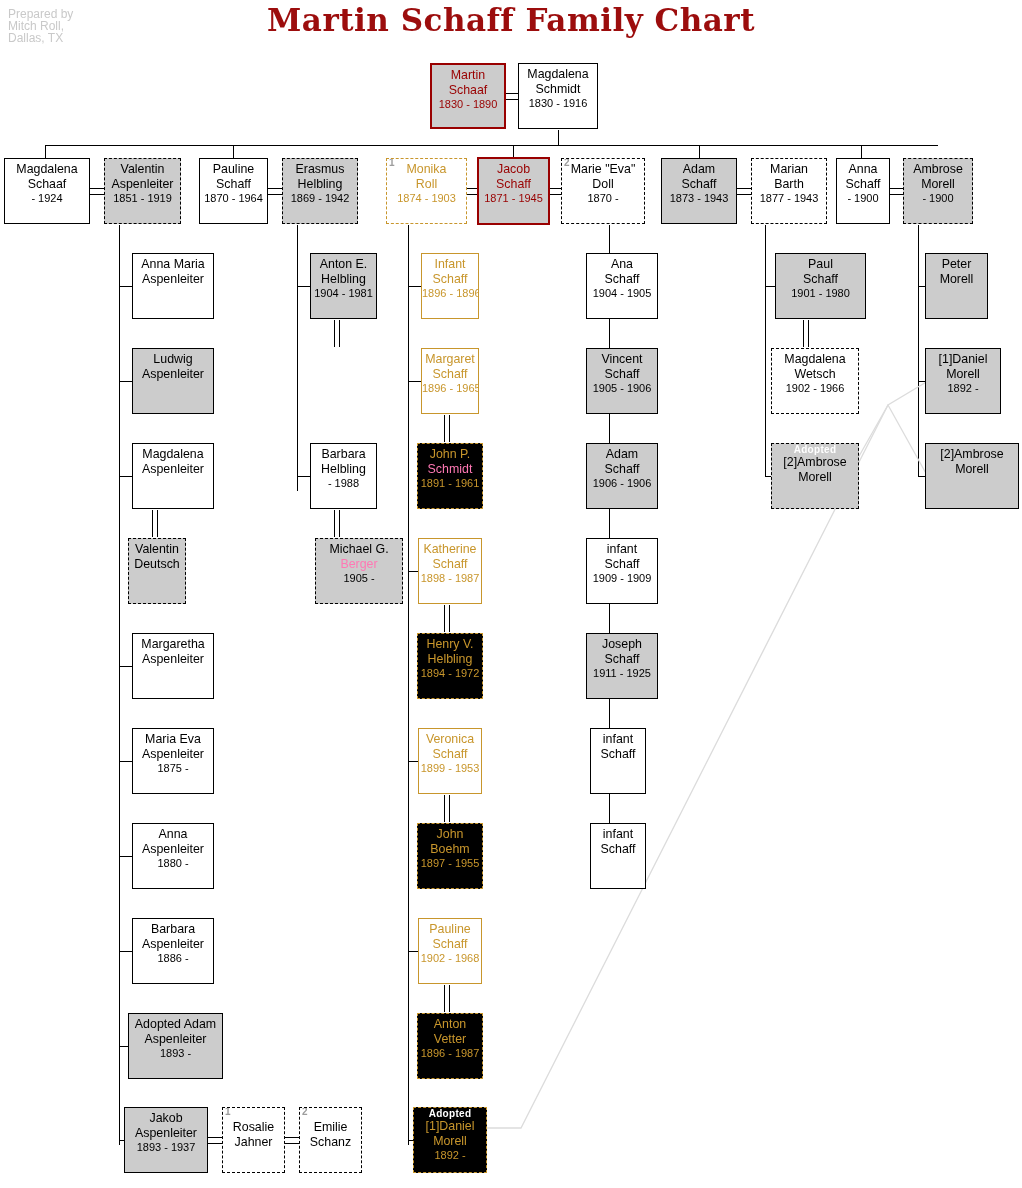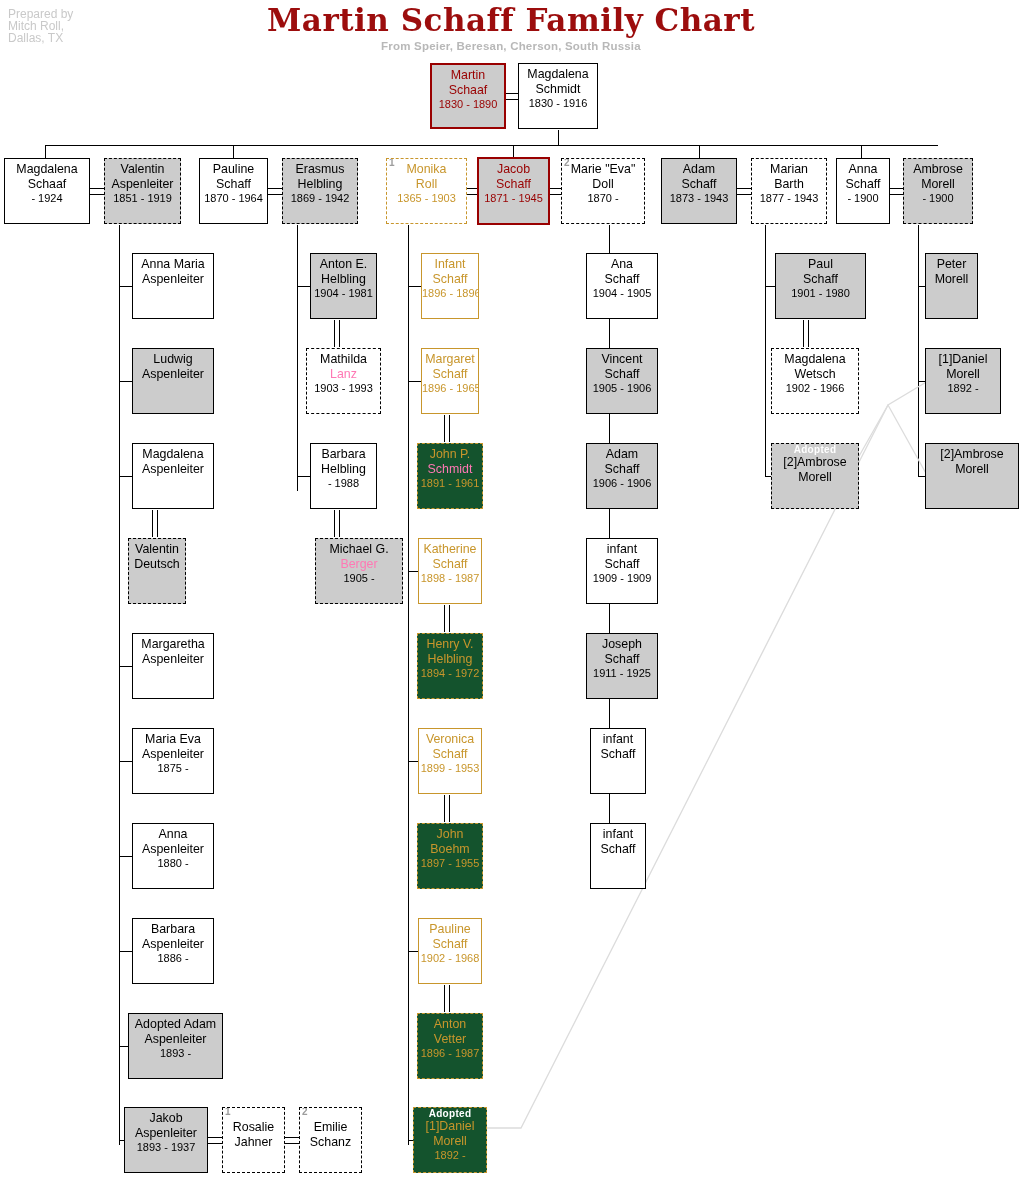--- a/index.html
+++ b/index.html
@@ -48,21 +48,21 @@
     overflow:hidden;
   }
   .node .nm { display:block; white-space:nowrap; }
   .node .sn { display:block; white-space:nowrap; }
   .node .dt { display:block; font-size:11px; white-space:nowrap; margin-top:0px; }
 
   .gray   { background:#cccccc; }
   .dashed { border-style:dashed; border-width:1.6px; }
   .root   { border:2.6px solid #990000; color:#990000; background:#cccccc; }
   .gold   { border-color:#c8962c; color:#c8962c; }
-  .goldg  { border-color:#c8962c; color:#c8962c; background:#14532d; }
+  .goldg  { border-color:#c8962c; color:#c8962c; background:#000000; }
   .pinksn .sn { color:#ff78b4; }
   .goldpinksn .sn { color:#ff78b4; }
 
   .sup {
     position:absolute; left:2px; top:-1px;
     font-size:10px; font-weight:bold; color:#9d9d9d;
     line-height:10px;
   }
   .adopted {
     position:absolute; left:0; top:0px; width:100%;
@@ -80,21 +80,20 @@
 </style>
 </head>
 <body>
 
 <div id="chart">
 
   <div class="prep">Prepared by
 Mitch Roll,
 Dallas, TX</div>
   <div class="title">Martin Schaff Family Chart</div>
-  <div class="subtitle">From Speier, Beresan, Cherson, South Russia</div>
 
   <div class="sp" style="left:505px; top:93px; width:14px;"></div>
   <div class="sp" style="left:505px; top:99px; width:14px;"></div>
 
   <div class="vv" style="left:558px; top:130px; height:16px;"></div>
 
   <div class="lnh ln" style="left:45px; top:145px; width:1285px; max-width:893px;"></div>
 
   <div class="vv" style="left:45px;  top:145px; height:13px;"></div>
   <div class="vv" style="left:233px; top:145px; height:13px;"></div>
@@ -213,21 +212,21 @@
   <div class="node gray dashed" style="left:282px; top:158px; width:76px; height:66px;">
     <span class="nm">Erasmus</span>
     <span class="sn">Helbling</span>
     <span class="dt">1869 - 1942</span>
   </div>
 
   <div class="node dashed gold" style="left:386px; top:158px; width:81px; height:66px;">
     <span class="sup">1</span>
     <span class="nm">Monika</span>
     <span class="sn">Roll</span>
-    <span class="dt">1365 - 1903</span>
+    <span class="dt">1874 - 1903</span>
   </div>
   <div class="node root" style="left:477px; top:157px; width:73px; height:68px;">
     <span class="nm">Jacob</span>
     <span class="sn">Schaff</span>
     <span class="dt">1871 - 1945</span>
   </div>
   <div class="node dashed" style="left:561px; top:158px; width:84px; height:66px;">
     <span class="sup">2</span>
     <span class="nm">Marie "Eva"</span>
     <span class="sn">Doll</span>
@@ -310,25 +309,20 @@
     <span class="sup">2</span>
     <span class="nm">Emilie</span>
     <span class="sn">Schanz</span>
   </div>
 
   <div class="node gray" style="left:310px; top:253px; width:67px; height:66px;">
     <span class="nm">Anton E.</span>
     <span class="sn">Helbling</span>
     <span class="dt">1904 - 1981</span>
   </div>
-  <div class="node dashed pinksn" style="left:306px; top:348px; width:75px; height:66px;">
-    <span class="nm">Mathilda</span>
-    <span class="sn">Lanz</span>
-    <span class="dt">1903 - 1993</span>
-  </div>
   <div class="node" style="left:310px; top:443px; width:67px; height:66px;">
     <span class="nm">Barbara</span>
     <span class="sn">Helbling</span>
     <span class="dt">- 1988</span>
   </div>
   <div class="node gray dashed pinksn" style="left:303px; top:538px; width:88px; height:66px;margin-left:12px;">
     <span class="nm">Michael G.</span>
     <span class="sn">Berger</span>
     <span class="dt">1905 -</span>
   </div>
@@ -428,21 +422,21 @@
     <span class="nm">Magdalena</span>
     <span class="sn">Wetsch</span>
     <span class="dt">1902 - 1966</span>
   </div>
   <div class="node gray dashed hasadopt" style="left:771px; top:443px; width:88px; height:66px;">
     <span class="adopted">Adopted</span>
     <span class="nm">[2]Ambrose</span>
     <span class="sn">Morell</span>
   </div>
 
-  <div class="node gray" style="left:925px; top:253px; width:53px; height:66px;">
+  <div class="node gray" style="left:925px; top:253px; width:63px; height:66px;">
     <span class="nm">Peter</span>
     <span class="sn">Morell</span>
   </div>
   <div class="node gray" style="left:925px; top:348px; width:76px; height:66px;">
     <span class="nm">[1]Daniel</span>
     <span class="sn">Morell</span>
     <span class="dt">1892 -</span>
   </div>
   <div class="node gray" style="left:925px; top:443px; width:94px; height:66px;">
     <span class="nm">[2]Ambrose</span>

